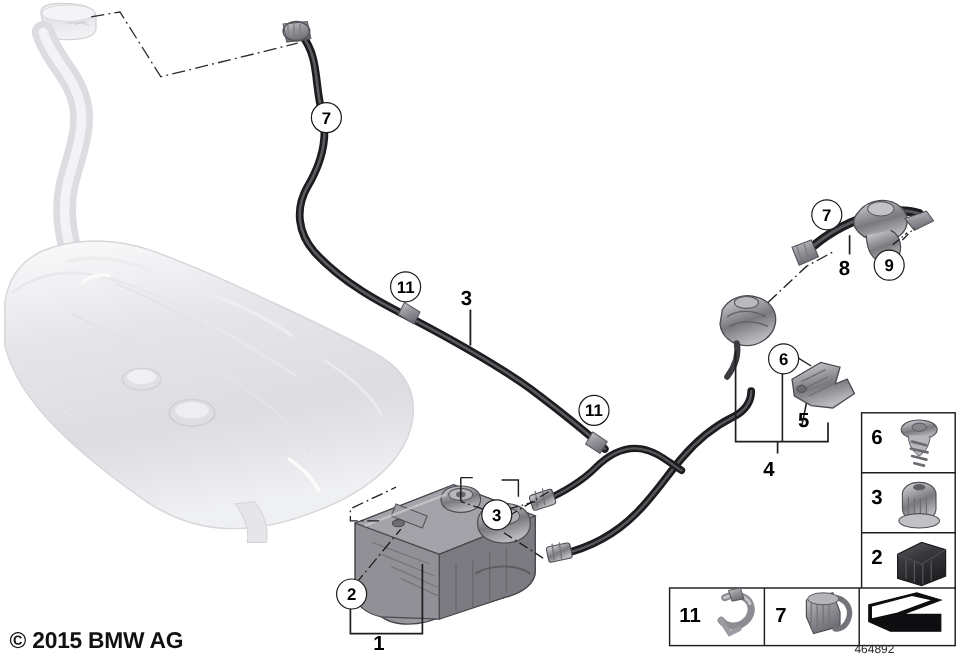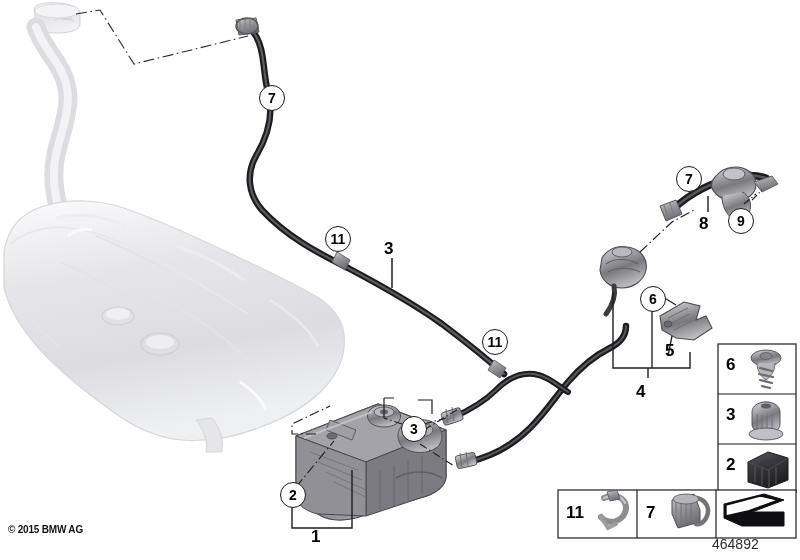--- a/index.html
+++ b/index.html
@@ -13,25 +13,25 @@
     border:1.6px solid #1a1a1a;background:#ffffff;
     display:flex;align-items:center;justify-content:center;
     font-size:14px;font-weight:bold;line-height:1;color:#000;
     font-family:"Liberation Sans", sans-serif;
   }
   .callout-plain{
     position:absolute;font-size:17px;font-weight:bold;color:#000;
     line-height:1;font-family:"Liberation Sans", sans-serif;
   }
   .copyright{
-    position:absolute;left:8px;top:524px;font-size:10px;font-weight:bold;
+    position:absolute;left:8px;top:524px;font-size:19px;font-weight:bold;
     letter-spacing:-0.2px;color:#111;font-family:"Liberation Sans", sans-serif;
   }
   .diagram-id{
-    position:absolute;left:712px;top:536px;font-size:14px;color:#2b2b2b;
+    position:absolute;left:712px;top:536px;font-size:10px;color:#2b2b2b;
     font-family:"Liberation Sans", sans-serif;
   }
   .legend-num{
     position:absolute;font-size:17px;font-weight:bold;color:#000;
     font-family:"Liberation Sans", sans-serif;line-height:1;
   }
 </style>
 </head>
 <body>
 

